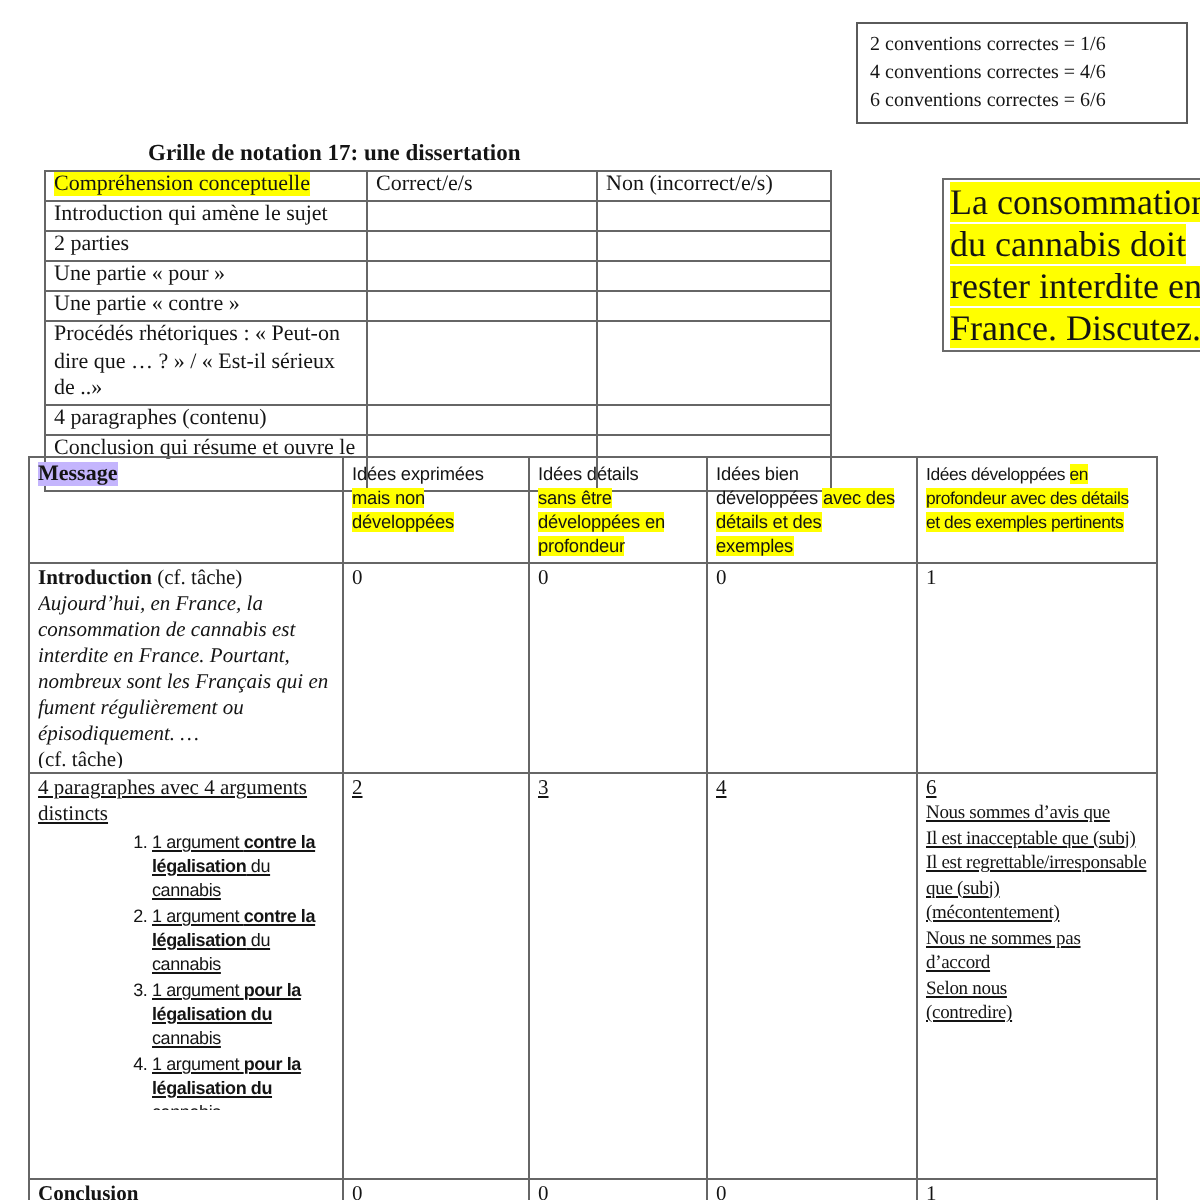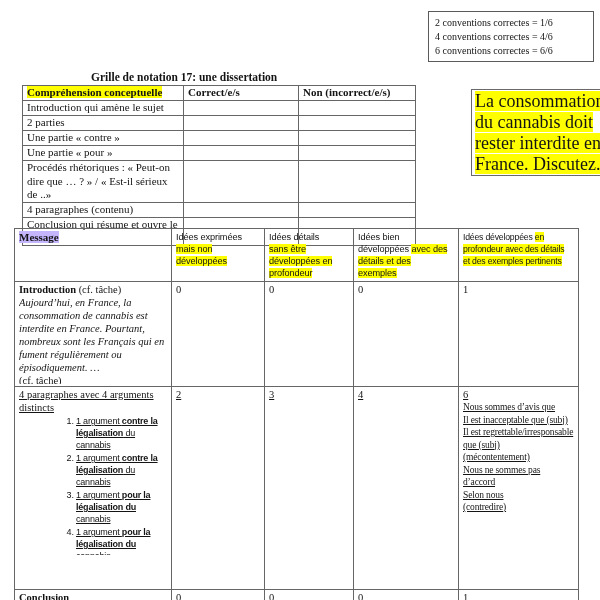--- a/index.html
+++ b/index.html
@@ -4,29 +4,29 @@
 <style>
   html,body{margin:0;padding:0;background:#fff;}
   body{width:600px;height:600px;overflow:hidden;font-family:"Liberation Serif",serif;color:#141414;}
   .page{position:relative;width:600px;height:600px;background:#fff;}
 
   
   .conv-box{position:absolute;left:428px;top:11px;width:158px;height:41px;border:1px solid #5a5a5a;
             padding:4px 0 4px 6px;font-size:10px;line-height:14px;}
 
   
-  .doc-title{position:absolute;left:91px;top:71px;font-size:11.5px;font-weight:bold;}
+  .doc-title{position:absolute;left:74px;top:71px;font-size:11.5px;font-weight:bold;}
 
   table{border-collapse:collapse;table-layout:fixed;}
   td,th{border:1px solid #666;vertical-align:top;text-align:left;}
 
   
   .t1{position:absolute;left:22px;top:85px;width:393px;}
   .t1 th,.t1 td{padding:0 4px;font-size:11px;line-height:13.5px;font-weight:normal;}
-  .t1 th{font-weight:bold;}
+  .t1 th{font-weight:normal;}
   .t1 tr{height:15px;}
   .t1 tr.rh2{height:29px;}
   .t1 tr.rh3{height:24px;}
 
   
   .task-box{position:absolute;left:427px;top:89px;width:158px;height:83px;border:1px solid #6a6a6a;
             padding:1px 3px;font-size:18px;line-height:21px;margin-left:44px;}
   .pre{white-space:pre-line;}
   .hl-y{background:#ffff00;}
   .hl-c{background:#c4b5fd;}
@@ -82,26 +82,26 @@
       <td>Introduction qui amène le sujet</td>
       <td></td>
       <td></td>
     </tr>
     <tr>
       <td>2 parties</td>
       <td></td>
       <td></td>
     </tr>
     <tr>
+      <td>Une partie « pour »</td>
+      <td></td>
+      <td></td>
+    </tr>
+    <tr>
       <td>Une partie « contre »</td>
-      <td></td>
-      <td></td>
-    </tr>
-    <tr>
-      <td>Une partie « pour »</td>
       <td></td>
       <td></td>
     </tr>
     <tr class="rh2">
       <td>Procédés rhétoriques : « Peut-on dire que … ? » / « Est-il sérieux de ..»</td>
       <td></td>
       <td></td>
     </tr>
     <tr>
       <td>4 paragraphes (contenu)</td>

